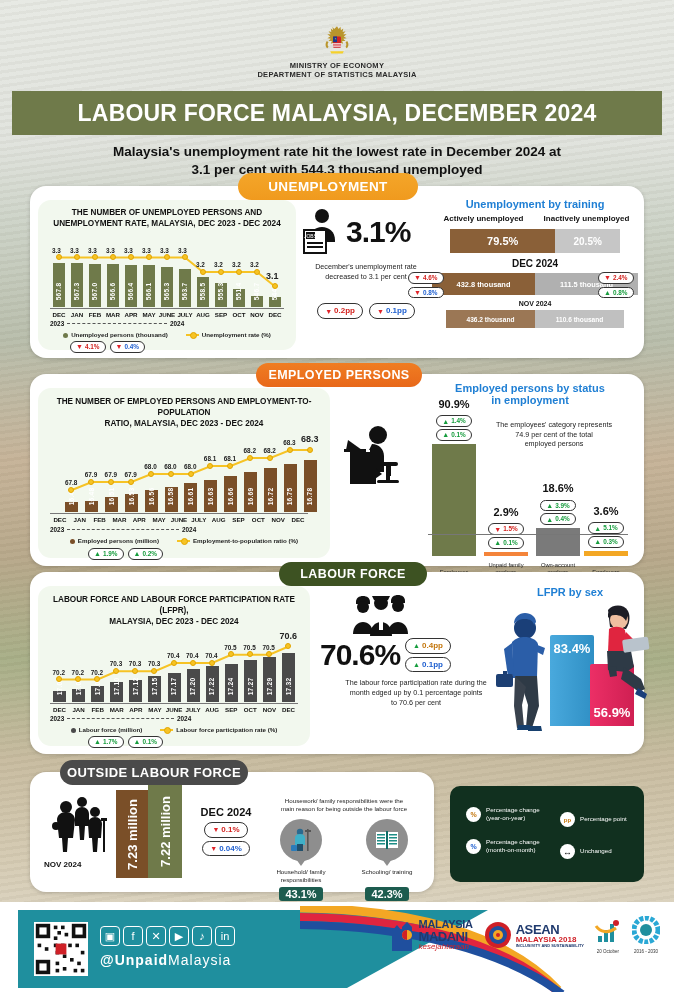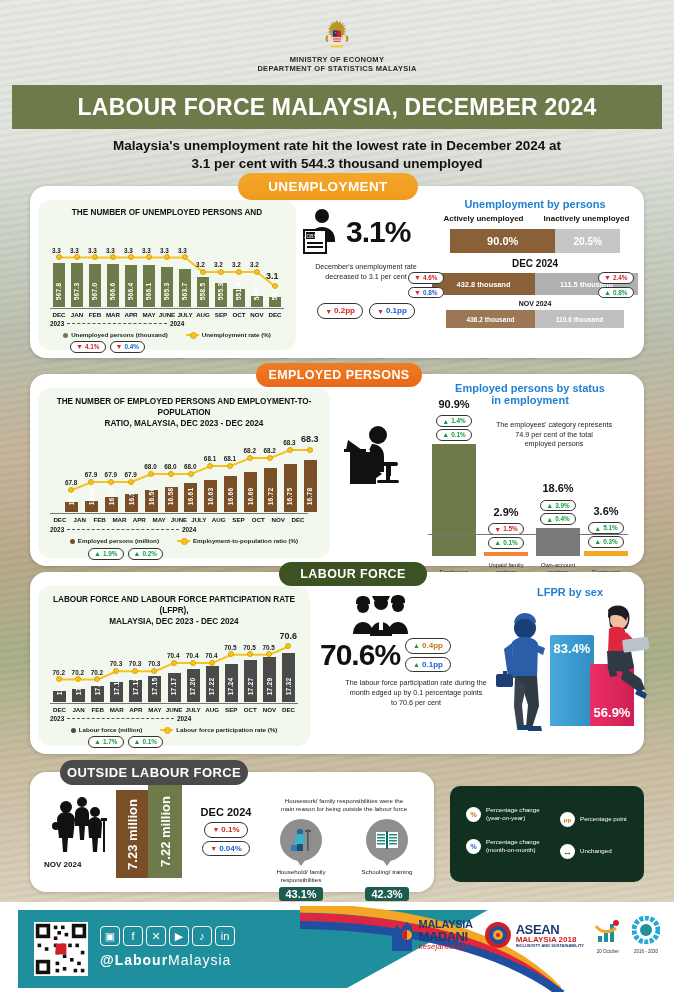--- a/index.html
+++ b/index.html
@@ -18,21 +18,21 @@
   }
   .bg::after{
     content:""; position:absolute; inset:0;
     background:
       repeating-linear-gradient(172deg, rgba(120,110,80,.10) 0 3px, rgba(200,190,160,.07) 3px 7px);
     opacity:.8;
   }
   .sheet { position:absolute; inset:0; }
 
   
-  .hdr-top { text-align:center; padding-top:18px; }
+  .hdr-top { text-align:center; padding-top:18px;margin-top:6px; }
   .crest { width:34px; height:34px; margin:0 auto 3px; display:block; }
   .hdr-top .m1 { font-size:7.5px; letter-spacing:.3px; color:#2b2b2b; font-weight:700;}
   .hdr-top .m2 { font-size:7.5px; letter-spacing:.3px; color:#2b2b2b; font-weight:700;}
 
   .title-band {
     margin:12px 12px 0; background:#6f7a4a; color:#fff;
     text-align:center; padding:9px 6px 8px;
     font-size:23px; font-weight:bold; letter-spacing:.2px;
   }
   .subtitle {
@@ -193,20 +193,21 @@
     <div>Malaysia's unemployment rate hit the lowest rate in December 2024 at</div>
     <div>3.1 per cent with 544.3 thousand unemployed</div>
   </div>
 
   <div class="pill pill-unemp">UNEMPLOYMENT</div>
   <div class="card card-unemp">
 
     <div class="inner-chart" style="left:8px; top:14px; width:258px; height:150px;">
       <div class="ch-title" style="padding:7px 6px 0;">
         <div>THE NUMBER OF UNEMPLOYED PERSONS AND</div>
+        <div>UNEMPLOYMENT RATE, MALAYSIA, DEC 2023 - DEC 2024</div>
       </div>
 
       <div class="plot" id="u-plot" style="left:12px; top:33px; width:234px; height:74px;">
         <div class="bars" id="u-bars">
             <div class="barcol">
               <div class="bar" style="height: 44.48px; background: rgb(111, 122, 74); width: 12px;">
                 <span>567.8</span>
               </div>
             </div>
             <div class="barcol">
@@ -363,27 +364,27 @@
             <b class="v-red">0.2pp</b>
           </div>
         <div class="badge big">
             <i class="ar dn">▼</i>
             <b class="v-blue">0.1pp</b>
           </div>
       </div>
     </div>
 
     <div style="position:absolute;left:402px;top:12px;width:206px;">
-      <div class="panel-title">Unemployment by persons</div>
+      <div class="panel-title">Unemployment by training</div>
       <div style="display:flex;margin-top:4px;">
         <div class="cat-head" style="flex:1">Actively unemployed</div>
         <div class="cat-head" style="flex:1">Inactively unemployed</div>
       </div>
       <div class="seg" style="margin:6px 18px 0;">
-        <div class="a" style="flex:0 0 62%">90.0%</div>
+        <div class="a" style="flex:0 0 62%">79.5%</div>
         <div class="b" style="flex:0 0 38%">20.5%</div>
       </div>
       <div class="dec-lbl" style="margin-top:5px;">DEC 2024</div>
       <div class="seg seg2" style="margin:4px 0 0; height:22px;">
         <div class="a" style="flex:0 0 50%">432.8 thousand</div>
         <div class="b" style="flex:0 0 50%">111.5 thousand</div>
       </div>
       <div class="nov-lbl" style="margin-top:5px;">NOV 2024</div>
       <div class="seg seg3" style="margin:3px 14px 0; height:18px;">
         <div class="a" style="flex:0 0 50%">436.2 thousand</div>
@@ -1018,21 +1019,21 @@
     </svg>
     <div class="socials">
       <div class="sico">▣</div>
       <div class="sico">f</div>
       <div class="sico">✕</div>
       <div class="sico">▶</div>
       <div class="sico">♪</div>
       <div class="sico">in</div>
     </div>
     <div class="handle">
-      <b>@Labour</b><span>Malaysia</span>
+      <b>@Unpaid</b><span>Malaysia</span>
     </div>
     <div class="logos">
       <div style="display:flex;align-items:center;gap:3px;">
         <svg width="28" height="36" viewBox="0 0 28 36">
             <path d="M4 34V14l5-6 5 6v20z" fill="#1f4f9e"></path>
             <path d="M14 34V10l5-5 5 5v24z" fill="#1f4f9e"></path>
             <circle cx="19" cy="18" r="5" fill="#f3a724"></circle>
             <path d="M14 18a5 5 0 0 0 5 5V13a5 5 0 0 0-5 5z" fill="#cf2027"></path>
           </svg>
         <div style="line-height:1">

